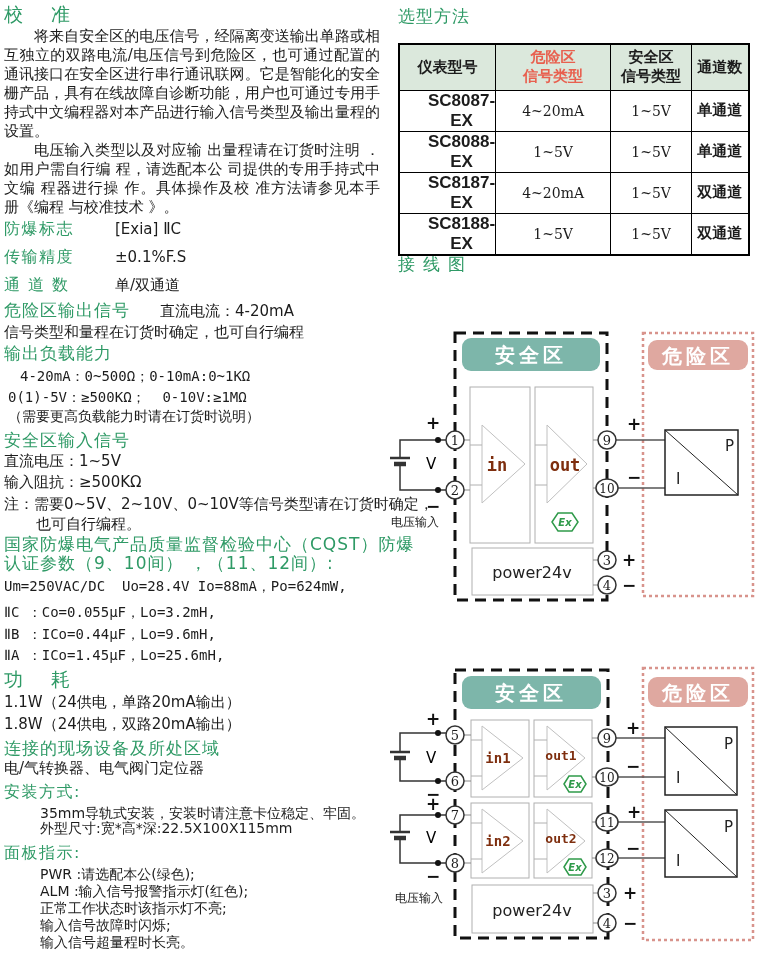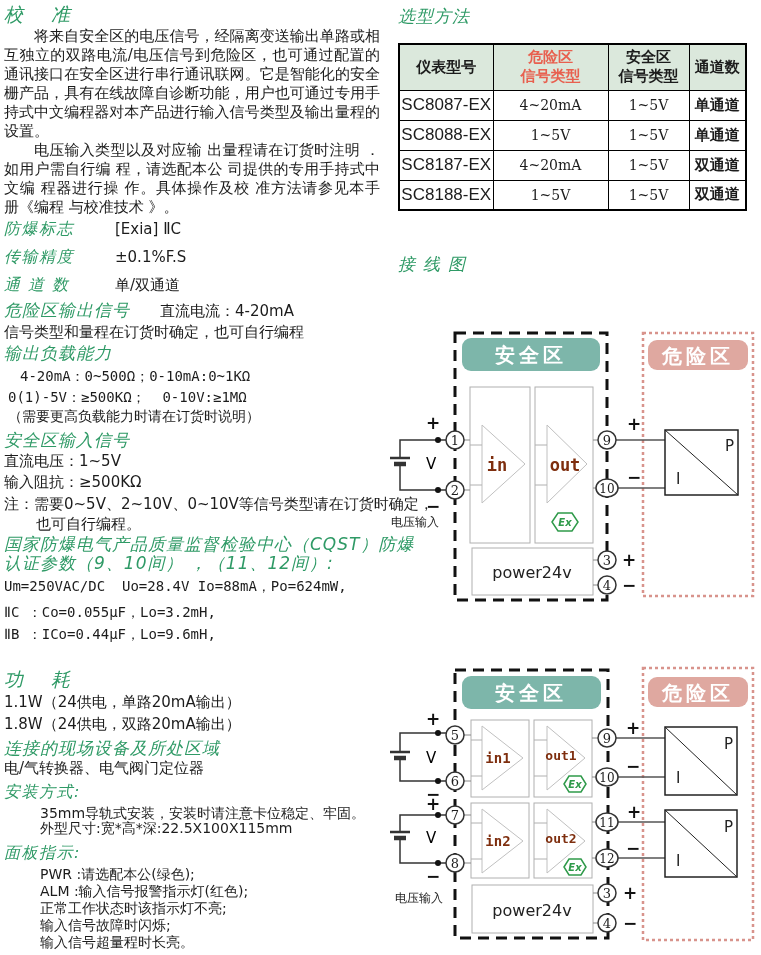--- a/index.html
+++ b/index.html
@@ -1,21 +1,21 @@
 <!DOCTYPE html>
 <html><head>
 <meta charset="utf-8">
 <style>
   html,body { margin:0; padding:0; background:#ffffff; }
   .page {
     position:relative; width:761px; height:955px; background:#ffffff;
     font-family:"DejaVu Sans",sans-serif; color:#1c1c1c; overflow:hidden;
   }
   .ln { position:absolute; left:4px; white-space:pre; font-size:15px; line-height:1.2; }
-  .green { color:#2f9a66;font-style:italic; }
+  .green { color:#2f9a66; }
   .h19 { font-size:19px; letter-spacing:4px; }
   .h17 { font-size:17px; letter-spacing:1px; }
   .h16 { font-size:16px; letter-spacing:1.5px; }
   .sp28 { letter-spacing:28px; }
   .sp8  { letter-spacing:8px;text-align:right; }
   .small { font-size:14px; }
   .mono { font-family:"DejaVu Sans Mono",monospace; font-size:14px; }
   .para {
     position:absolute; left:4px; width:376px; font-size:15px; line-height:19px;
     text-indent:30px; text-align:justify; white-space:normal;
@@ -24,21 +24,21 @@
   .spec-table {
     position:absolute; left:398px; top:43px; border-collapse:collapse;
     table-layout:fixed; border:2px solid #000;
   }
   .spec-table th, .spec-table td {
     border:1.5px solid #000; text-align:center; vertical-align:middle; padding:0;
   }
   .spec-table th { background:#dbe8dc; font-size:15px; font-weight:bold; color:#1c1c1c; }
   .spec-table th.red { color:#e8604f; }
   .thl { display:block; line-height:19px; }
-  .spec-table td.model { font-family:"Liberation Sans",sans-serif; font-weight:normal; font-size:17px; }
+  .spec-table td.model { font-family:"Liberation Sans",sans-serif; font-weight:bold; font-size:17px;padding-left:28px; }
   .spec-table td.val   { font-family:"DejaVu Serif",serif; font-size:14px; }
   .spec-table td.chan  { font-size:15px; font-weight:bold; }
   .trow { height:30px; }
   
   .diag { position:absolute; }
   svg text { font-family:"DejaVu Sans",sans-serif; }
   .zone-label-text { fill:#ffffff; font-size:20px; letter-spacing:4px; font-weight:bold; }
   .amp-text { fill:#7e2e0e; font-family:"DejaVu Sans Mono",monospace; font-weight:bold; }
   .term-num { fill:#1c1c1c; font-family:"DejaVu Serif",serif; }
   .sign { fill:#111; font-size:17px; font-weight:bold; font-family:"DejaVu Sans",sans-serif; }
@@ -78,20 +78,21 @@
   <div class="ln" style="top:452px">直流电压：1~5V</div>
   <div class="ln" style="top:473px">输入阻抗：≥500KΩ</div>
   <div class="ln" style="top:495px">注：需要0~5V、2~10V、0~10V等信号类型请在订货时确定，</div>
   <div class="ln" style="top:515px;left:36px">也可自行编程。</div>
 
   <div class="ln green h17" style="top:534px">国家防爆电气产品质量监督检验中心（CQST）防爆</div>
   <div class="ln green h17" style="top:553px">认证参数（9、10间） ，（11、12间）:</div>
   <div class="ln mono" style="top:578px">Um=250VAC/DC  Uo=28.4V Io=88mA，Po=624mW,</div>
   <div class="ln mono" style="top:604px">ⅡC ：Co=0.055μF，Lo=3.2mH,</div>
   <div class="ln mono" style="top:626px">ⅡB ：ICo=0.44μF，Lo=9.6mH,</div>
+  <div class="ln mono" style="top:647px">ⅡA ：ICo=1.45μF，Lo=25.6mH,</div>
 
   <div class="ln green h19 sp28" style="top:668px">功耗</div>
   <div class="ln" style="top:693px">1.1W（24供电，单路20mA输出）</div>
   <div class="ln" style="top:715px">1.8W（24供电，双路20mA输出）</div>
 
   <div class="ln" style="top:759px">电/气转换器、电气阀门定位器</div>
   <div class="ln green h17" style="top:738px">连接的现场设备及所处区域</div>
 
   <div class="ln green h16" style="top:782px">安装方式:</div>
   <div class="ln small" style="top:805px;left:40px">35mm导轨式安装，安装时请注意卡位稳定、牢固。</div>

